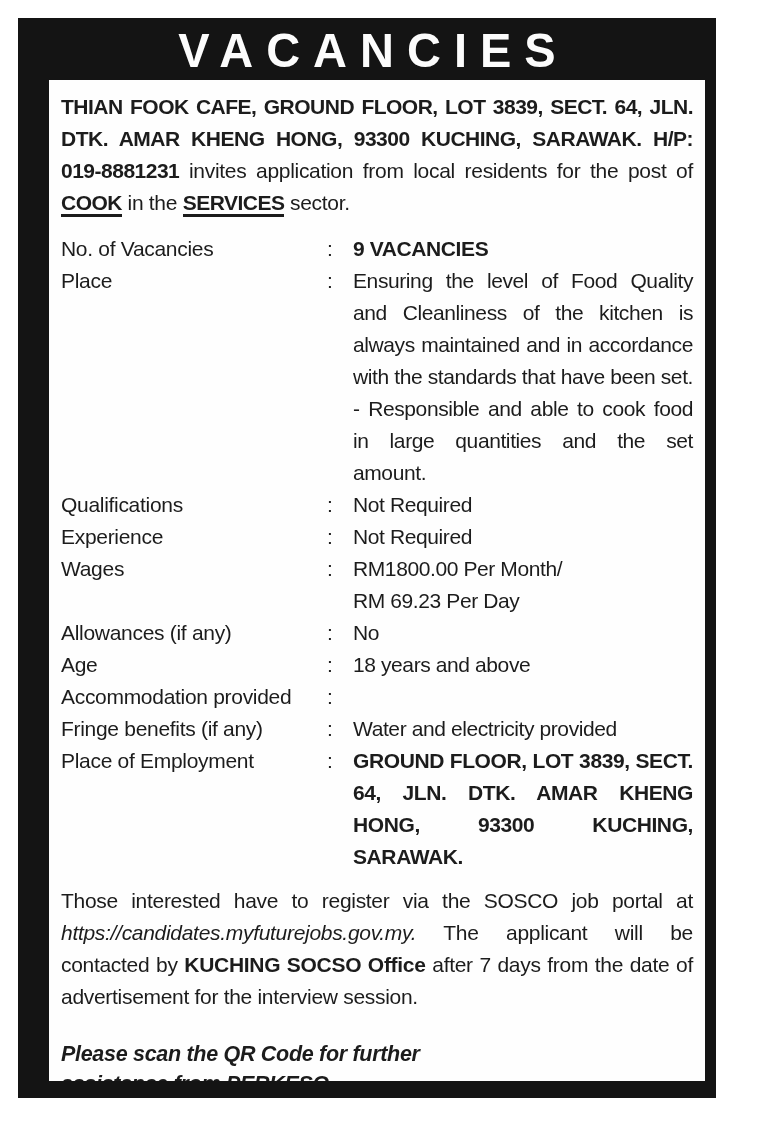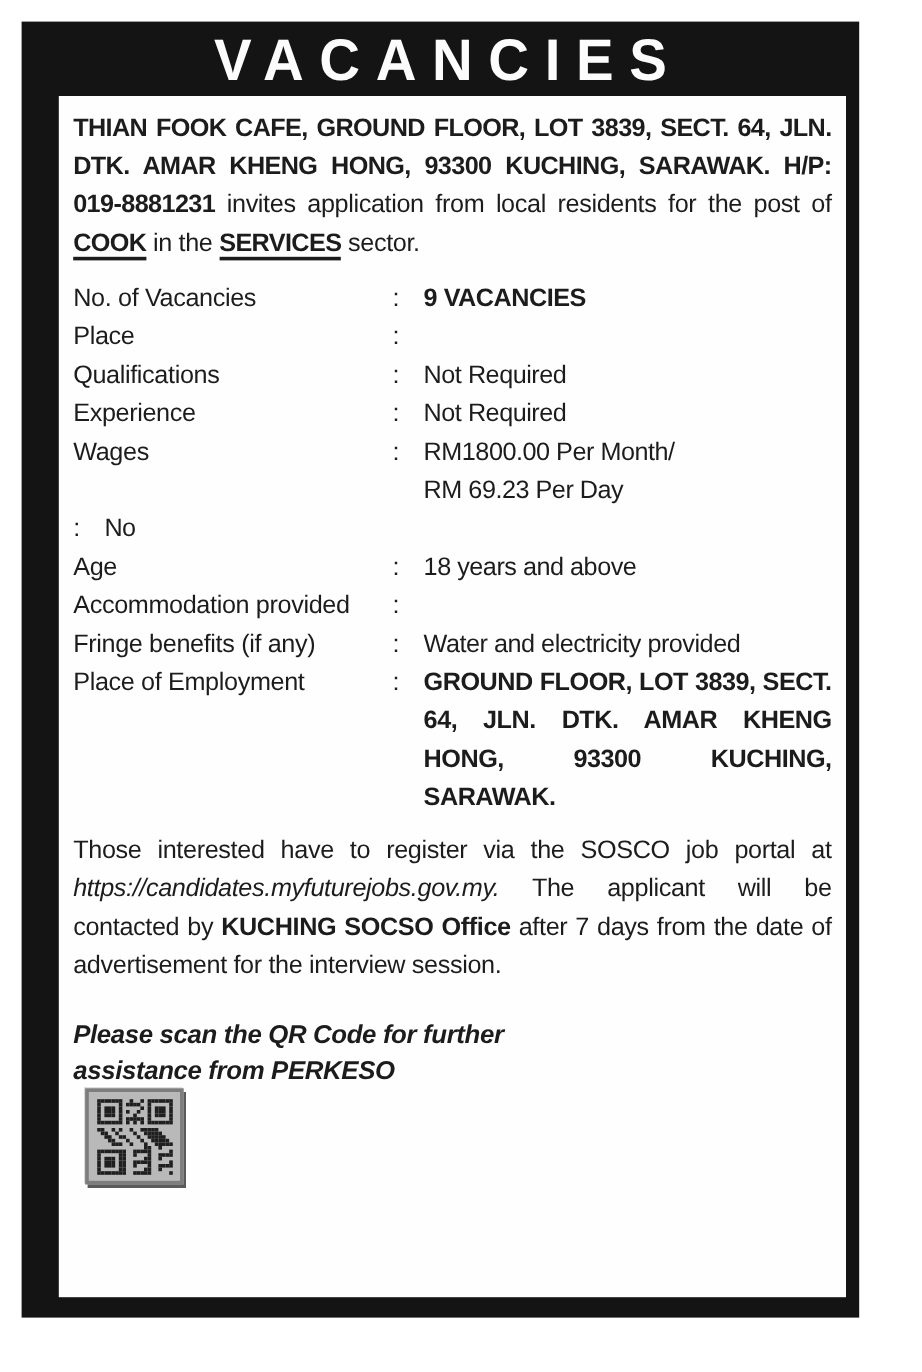--- a/index.html
+++ b/index.html
@@ -69,20 +69,21 @@
 
       <div class="row">
         <div class="lbl">No. of Vacancies</div>
         <div class="col">:</div>
         <div class="val strong">9 VACANCIES</div>
       </div>
 
       <div class="row">
         <div class="lbl">Place</div>
         <div class="col">:</div>
+        <div class="val">Ensuring the level of Food Quality and Cleanliness of the kitchen is always maintained and in accordance with the standards that have been set. - Responsible and able to cook food in large quantities and the set amount.</div>
       </div>
 
       <div class="row">
         <div class="lbl">Qualifications</div>
         <div class="col">:</div>
         <div class="val">Not Required</div>
       </div>
 
       <div class="row">
         <div class="lbl">Experience</div>
@@ -91,20 +92,21 @@
       </div>
 
       <div class="row">
         <div class="lbl">Wages</div>
         <div class="col">:</div>
         <div class="val">RM1800.00 Per Month/
 RM 69.23 Per Day</div>
       </div>
 
       <div class="row">
+        <div class="lbl">Allowances (if any)</div>
         <div class="col">:</div>
         <div class="val">No</div>
       </div>
 
       <div class="row">
         <div class="lbl">Age</div>
         <div class="col">:</div>
         <div class="val">18 years and above</div>
       </div>
 

